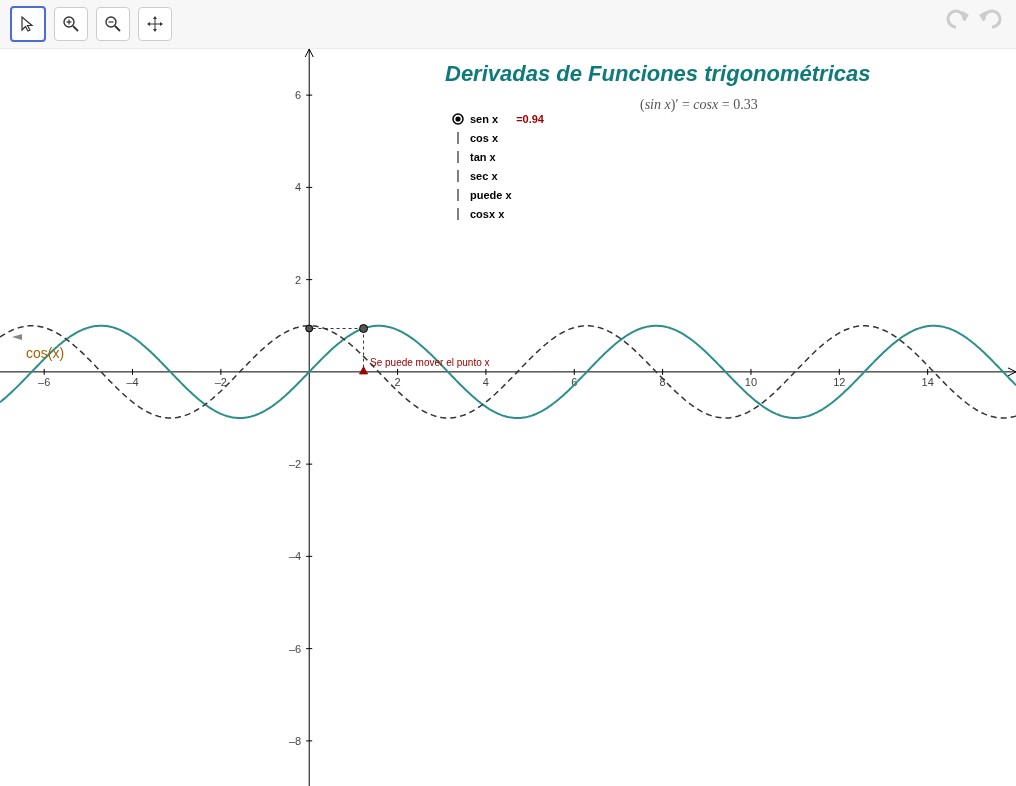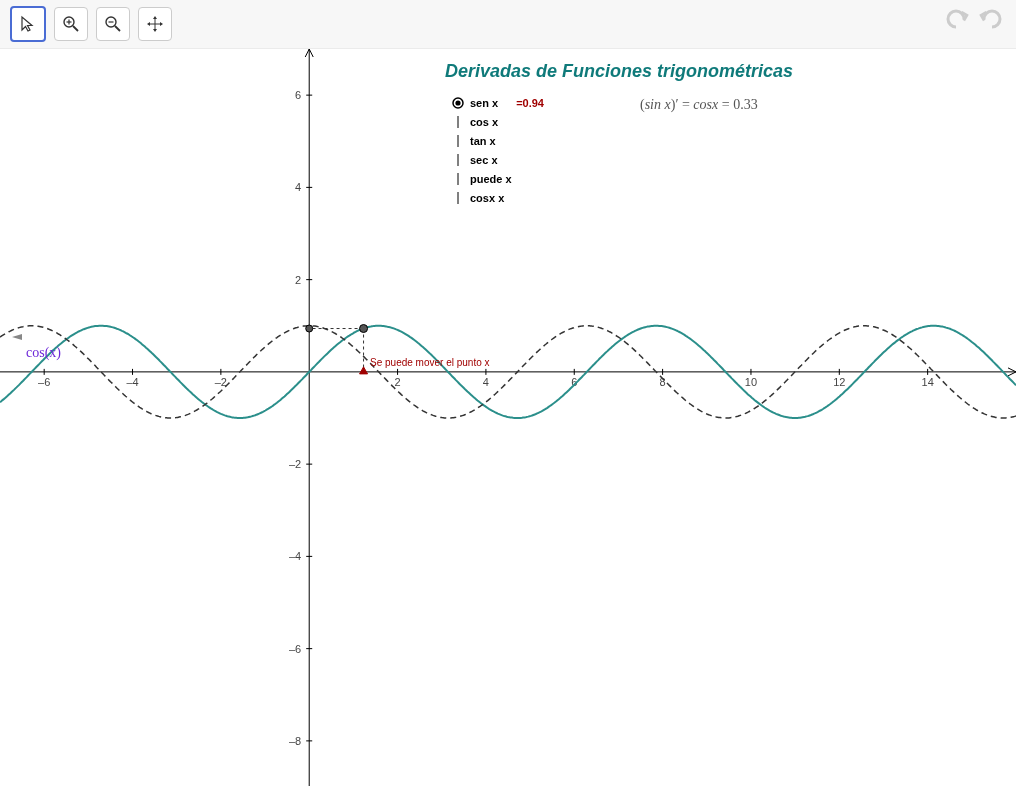--- a/index.html
+++ b/index.html
@@ -54,29 +54,29 @@
   }
   .chart-area {
     position: relative;
     width: 1016px;
     height: 738px;
   }
   .title {
     position: absolute;
     left: 445px;
     top: 12px;
-    font-size: 18px;
+    font-size: 22px;
     font-weight: bold;
     font-style: italic;
     color: #0f7a7a;
   }
   .options {
     position: absolute;
     left: 452px;
-    top: 44px;
+    top: 60px;
     font-size: 11px;
     font-weight: bold;
     line-height: 16px;
   }
   .options .opt {
     display: flex;
     align-items: center;
     height: 19px;
   }
   .options .marker {
@@ -105,23 +105,23 @@
     position: absolute;
     left: 370px;
     top: 308px;
     font-size: 10px;
     color: #a00000;
   }
   .ylabel-cos {
     position: absolute;
     left: 26px;
     top: 296px;
-    font-family: Liberation Serif, serif;
+    font-family: Liberation Sans, sans-serif;
     font-size: 14px;
-    color: #6d28d9;
+    color: #a16207;
   }
   svg.plot {
     position: absolute;
     left: 0; top: 0;
   }
   .tick-label {
     font-size: 11px;
     fill: #444;
     font-family: Arial, sans-serif;
   }

